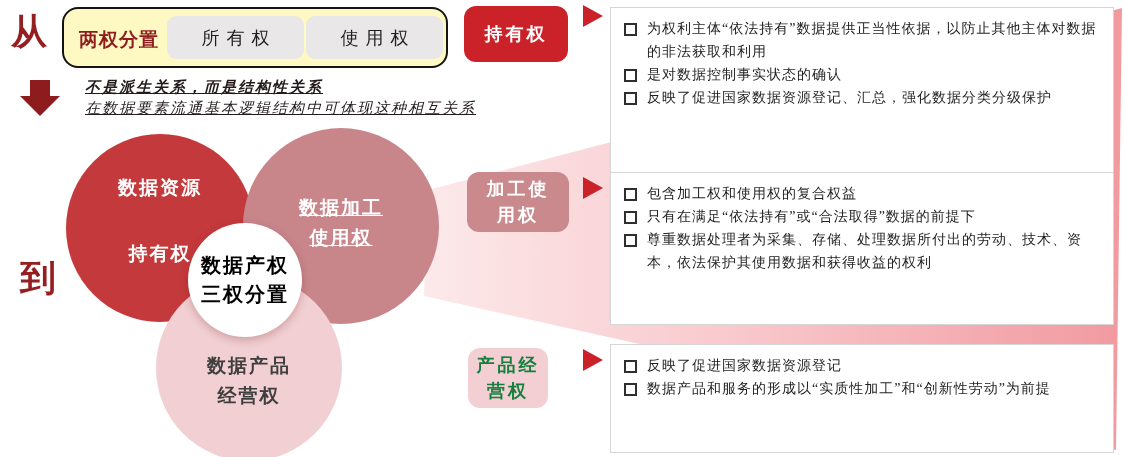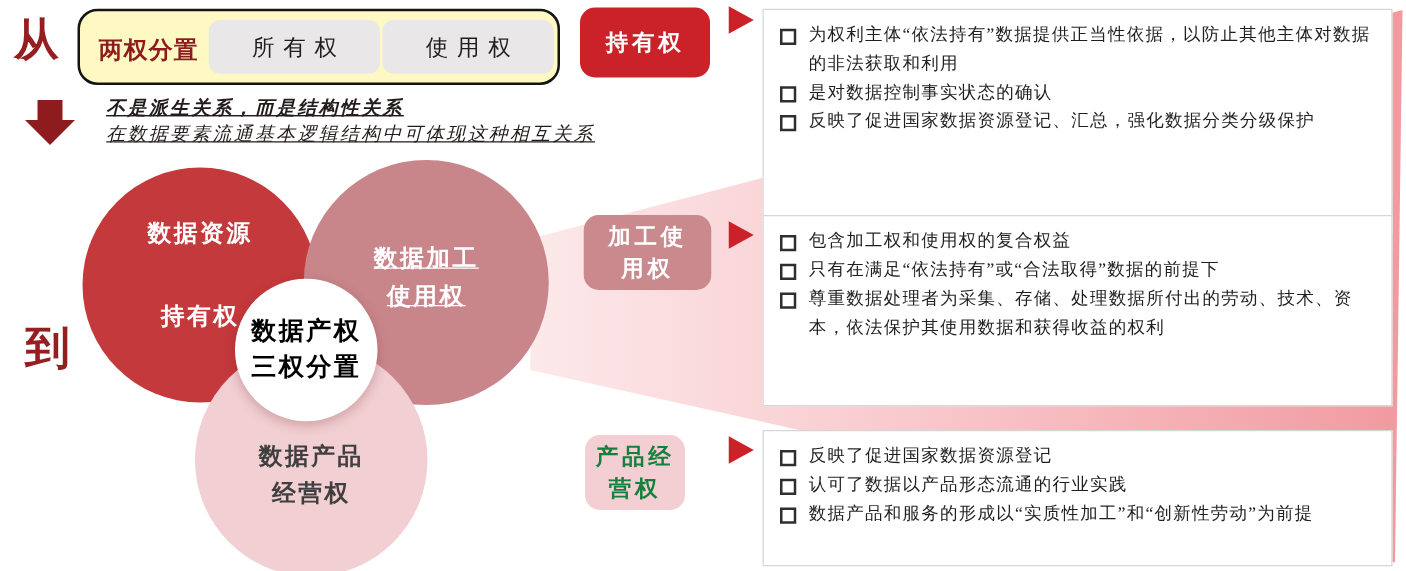--- a/index.html
+++ b/index.html
@@ -173,21 +173,17 @@
         <span class="bt">尊重数据处理者为采集、存储、处理数据所付出的劳动、技术、资本，依法保护其使用数据和获得收益的权利</span>
       </div>
     </div>
   <div class="rights-box box-3">
       <div class="bullet">
         <span class="cb"></span>
         <span class="bt">反映了促进国家数据资源登记</span>
       </div>
       <div class="bullet">
         <span class="cb"></span>
-        <span class="bt">认可了数据以产品形态流通的行业实践</span>
-      </div>
-      <div class="bullet">
-        <span class="cb"></span>
         <span class="bt">数据产品和服务的形成以“实质性加工”和“创新性劳动”为前提</span>
       </div>
     </div>
 
 </div>
 
 </body></html>

